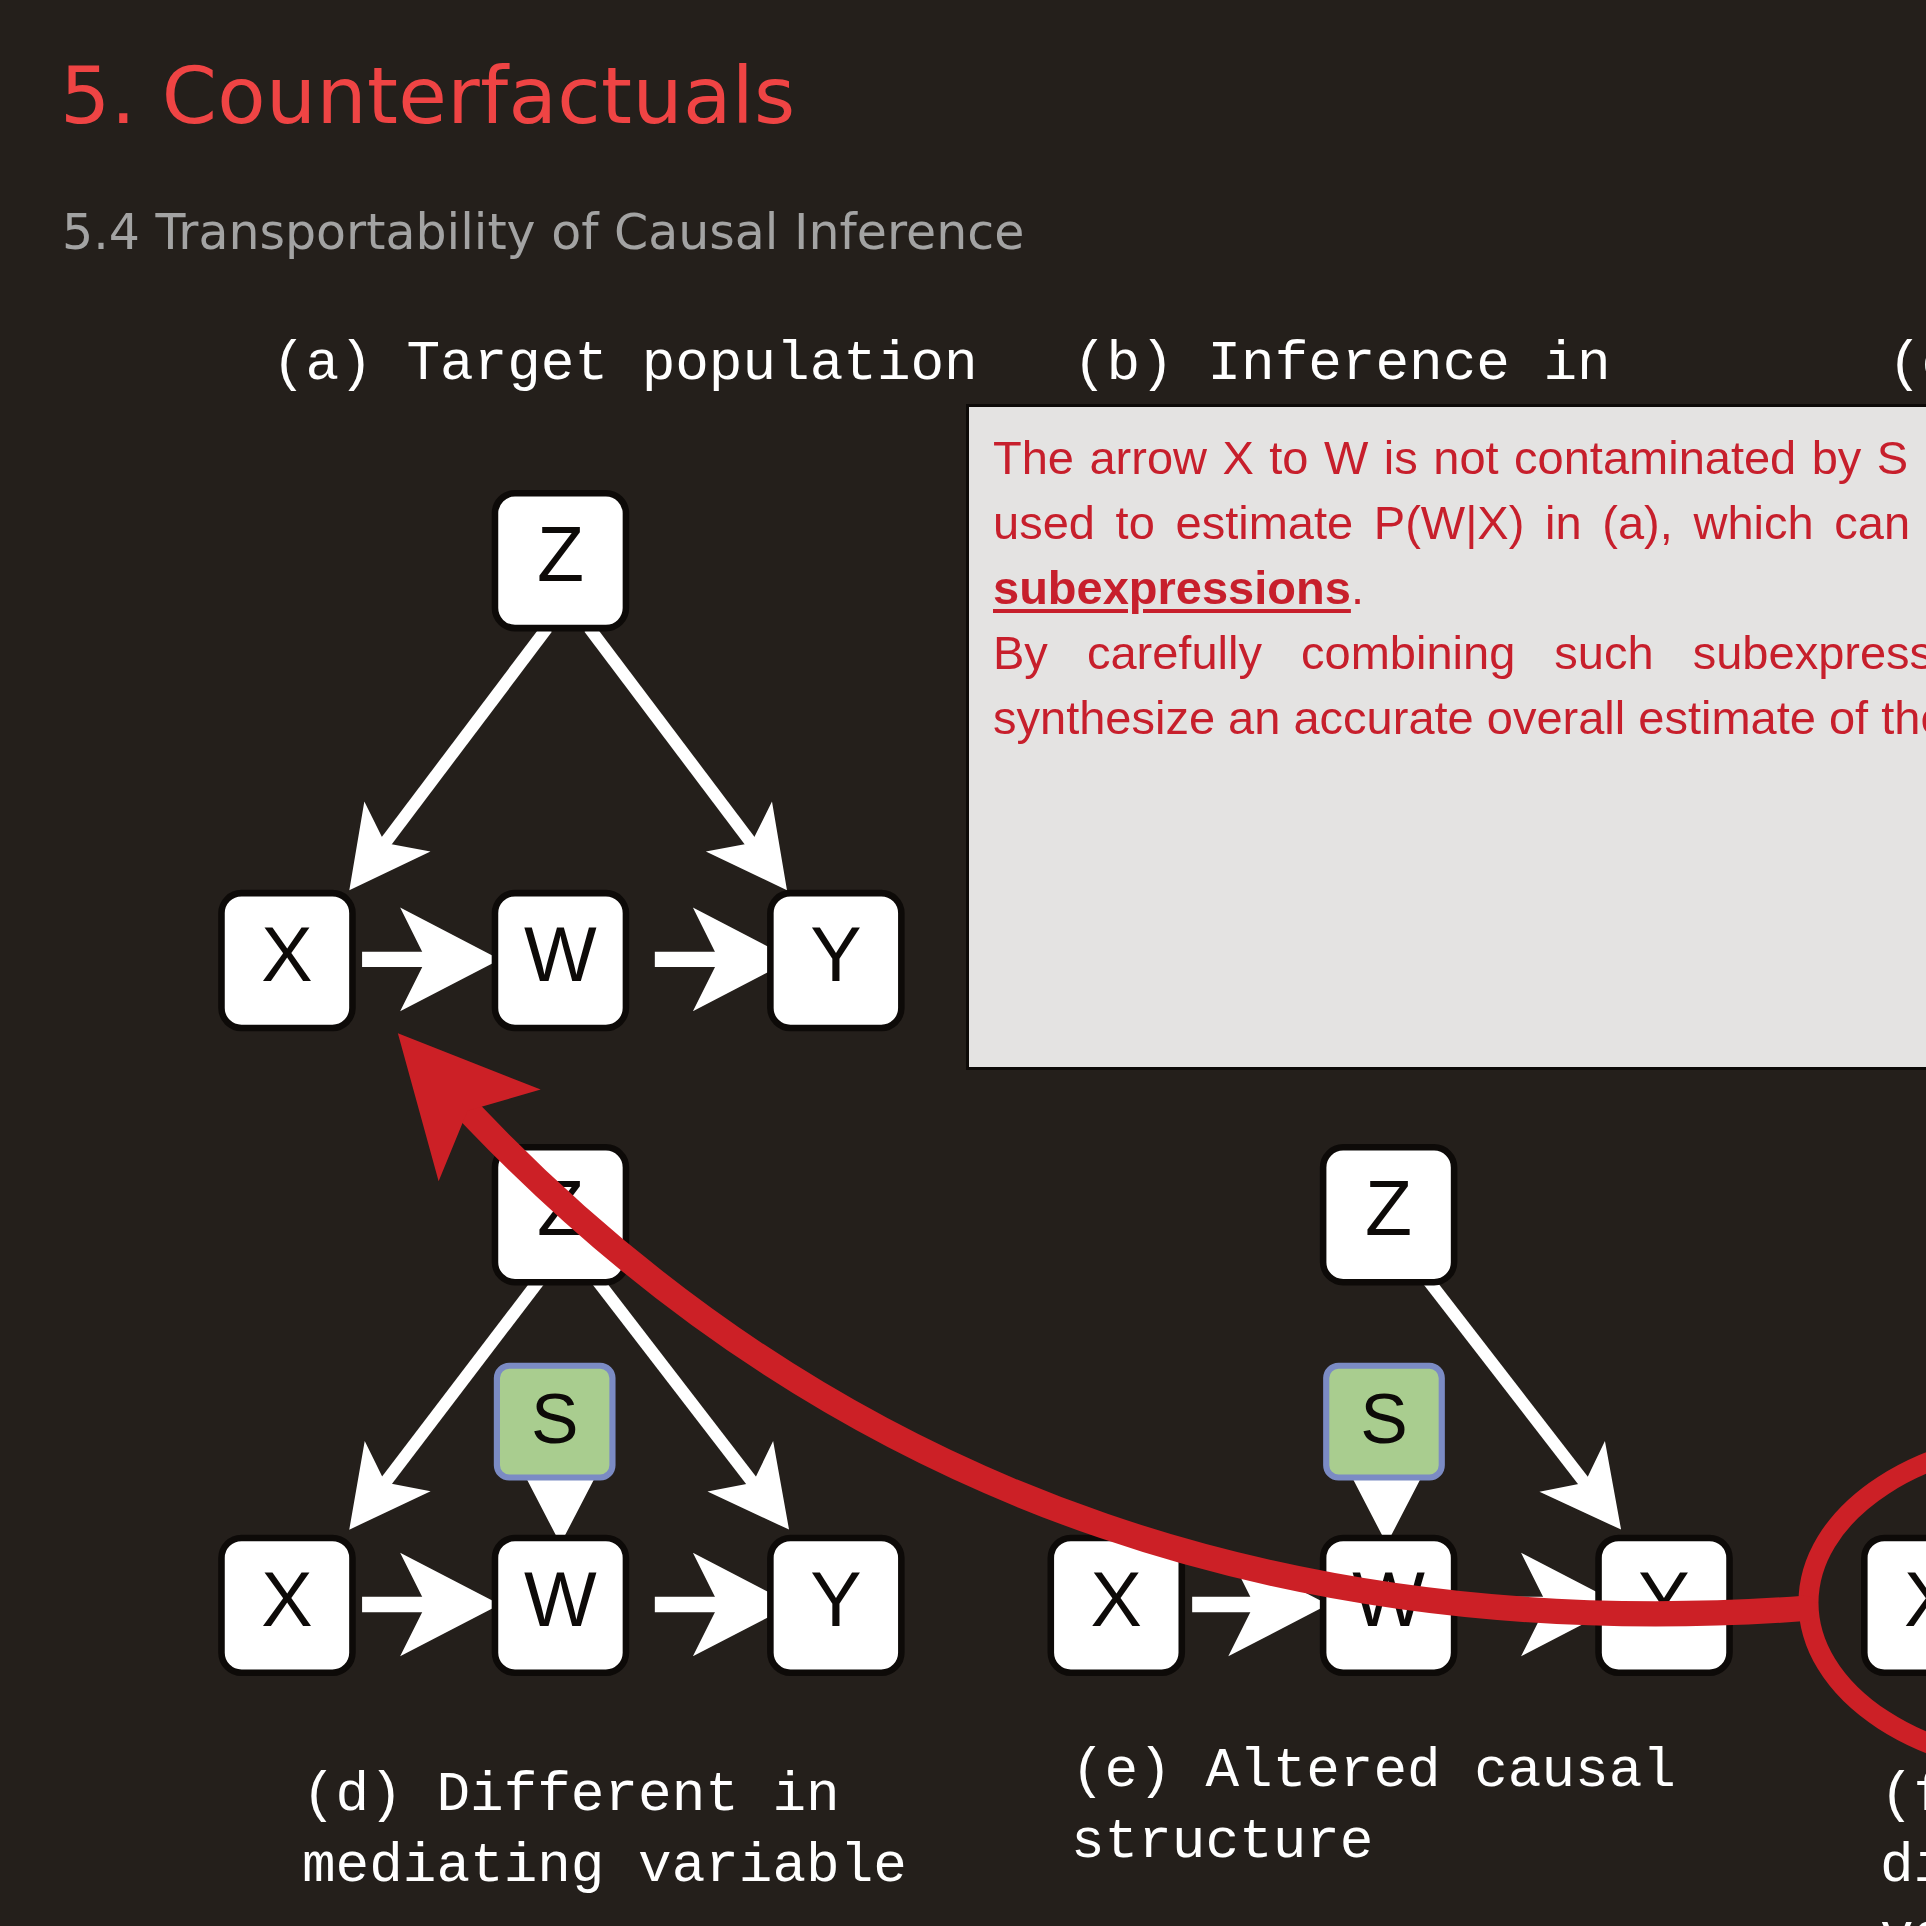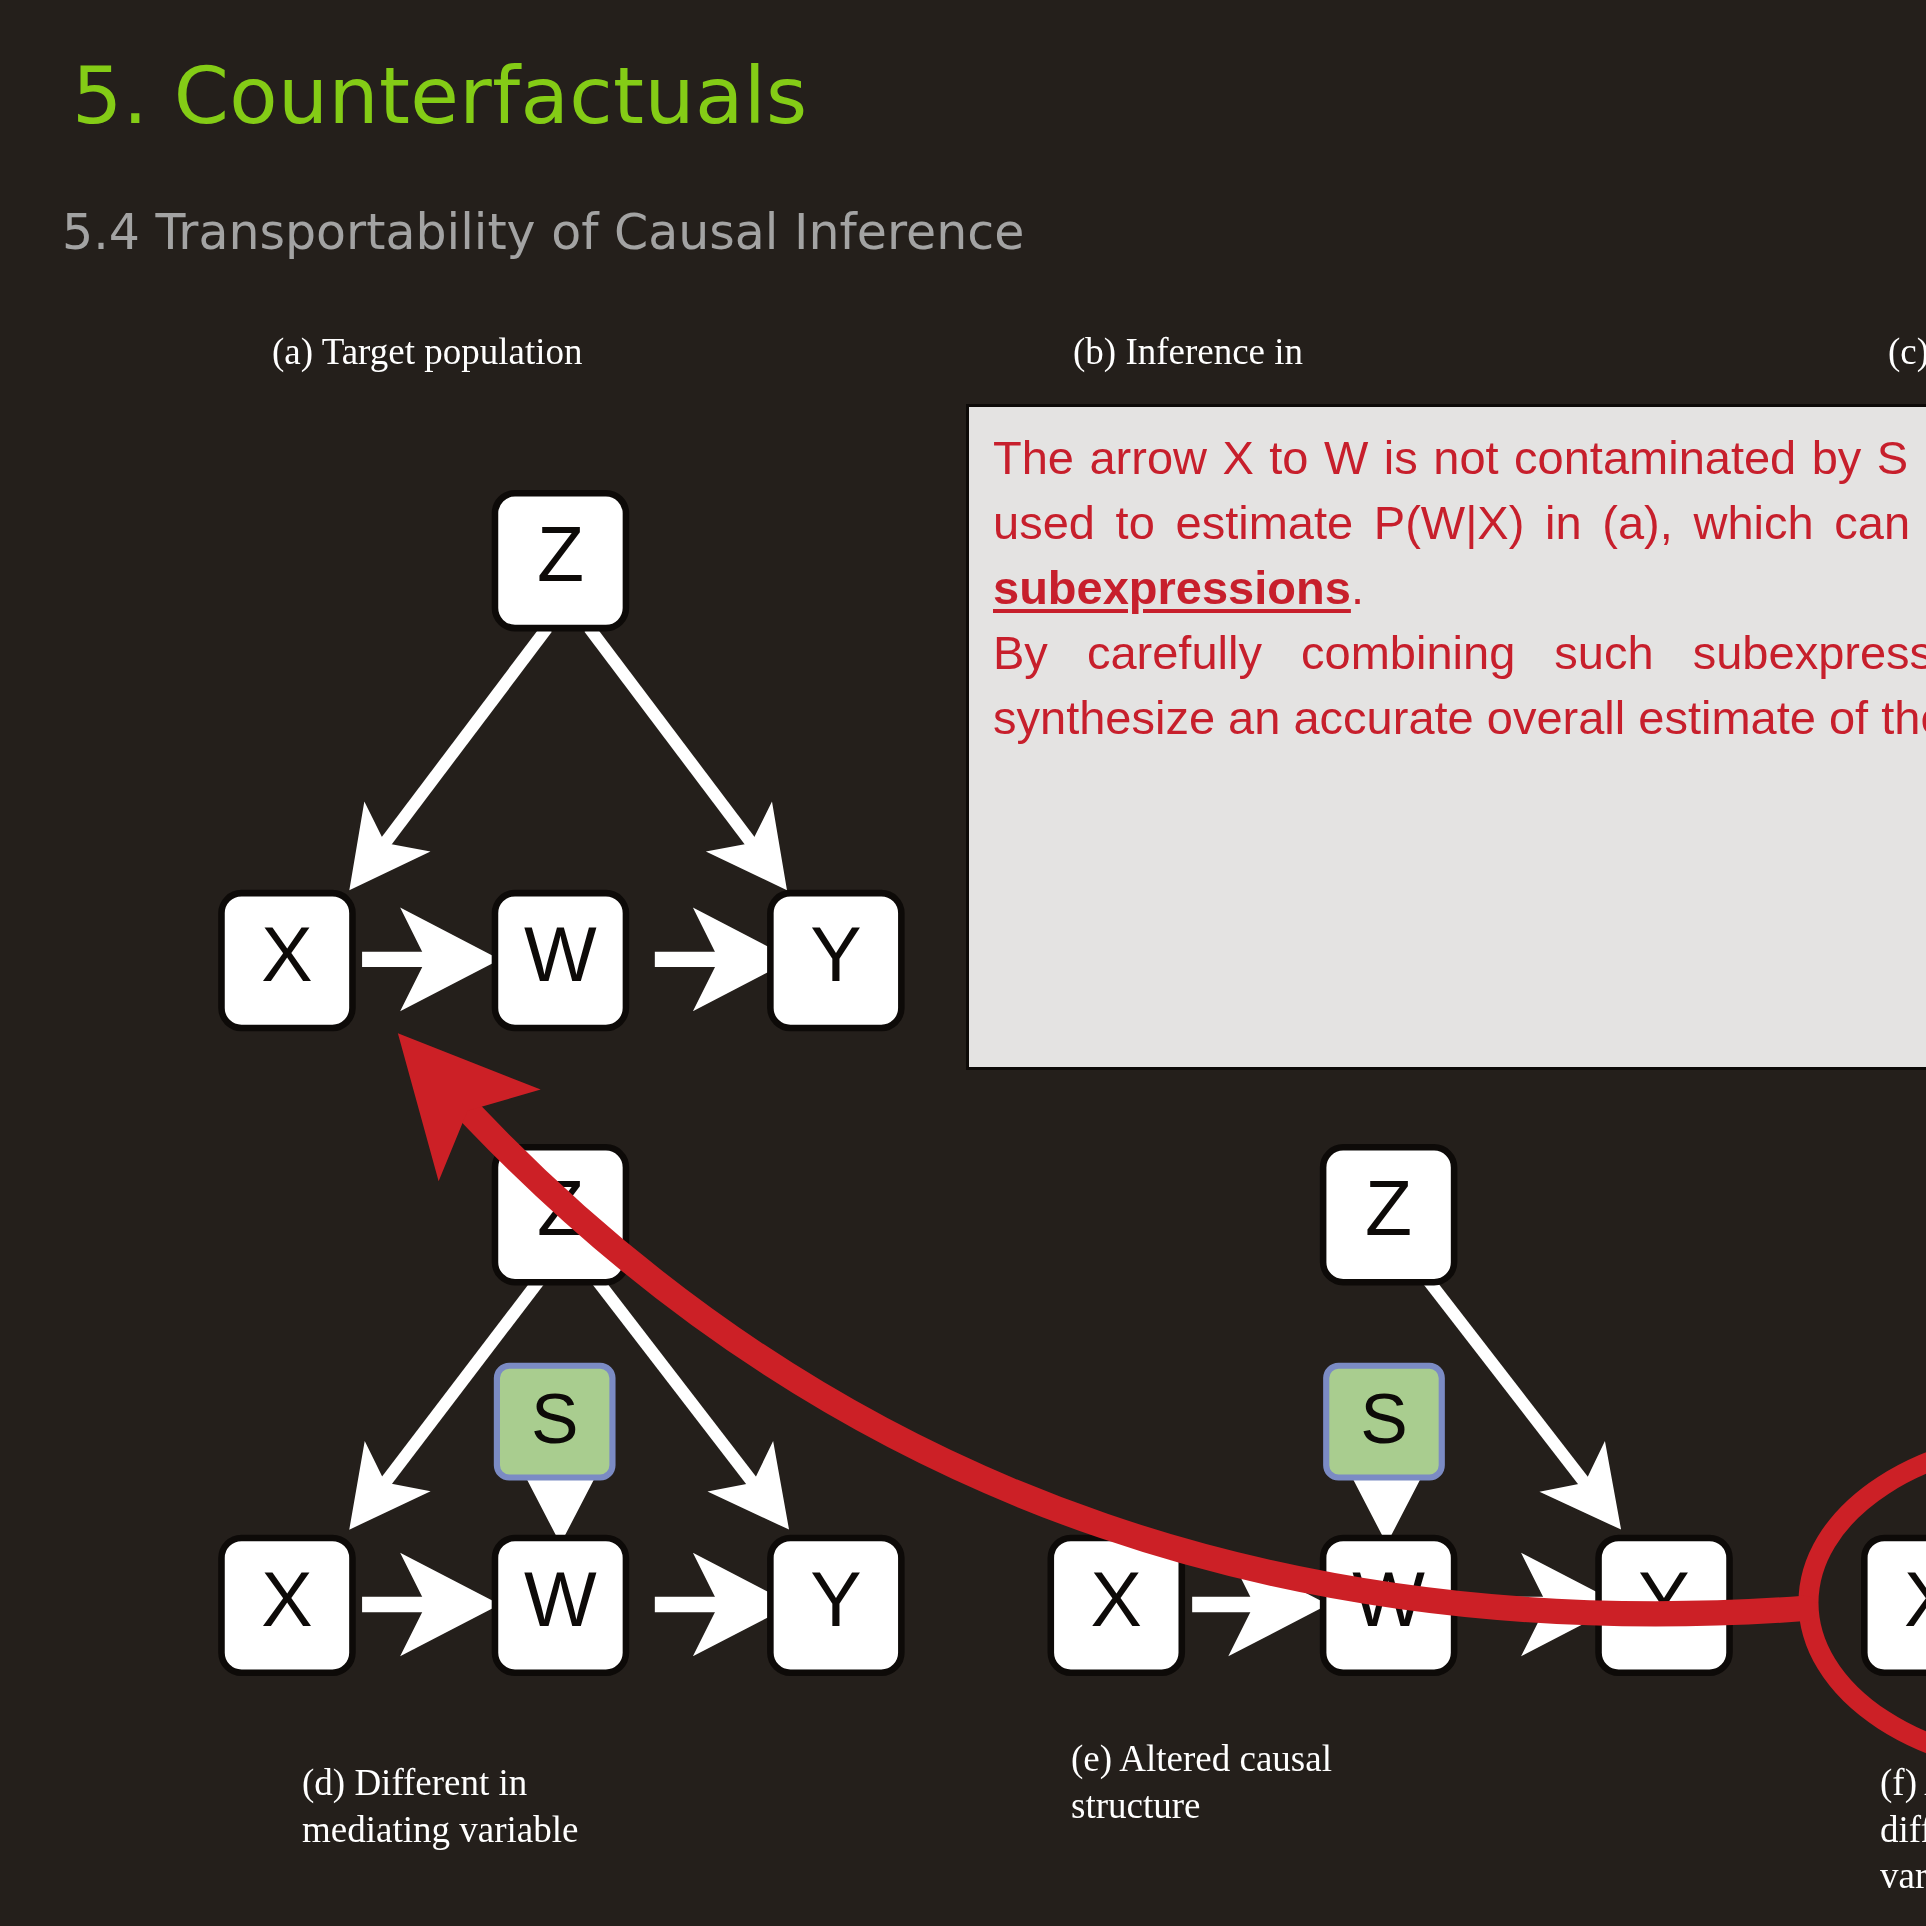--- a/index.html
+++ b/index.html
@@ -6,43 +6,43 @@
   html,body { background:#241f1b; }
   body {
     width:2778px; height:2084px;
     position:relative;
     font-family:"Liberation Sans", sans-serif;
     overflow:hidden;
   }
 
   
   #slide-title {
-    position:absolute; left:72px; top:50px;
+    position:absolute; left:60px; top:50px;
     font-family:"DejaVu Sans", sans-serif;
-    font-size:79px; color:#84cc16; font-weight:400;
+    font-size:79px; color:#ef4444; font-weight:400;
     letter-spacing:0.4px; white-space:nowrap;
   }
   #slide-subtitle {
     position:absolute; left:62px; top:204px;
     font-family:"DejaVu Sans", sans-serif;
     font-size:49px; color:#a3a3a3; font-weight:400;
     white-space:nowrap;
   }
 
   
   #diagram-layer {
     position:absolute; left:0; top:0; width:2778px; height:2084px;
     pointer-events:none;
   }
   #diagram-layer svg { position:absolute; left:0; top:0; width:2778px; height:2084px; }
 
   .panel-caption {
     position:absolute;
-    font-family:Liberation Serif, serif;
-    font-size:37px; color:#ffffff; line-height:1.26;
+    font-family:Liberation Mono, monospace;
+    font-size:56px; color:#ffffff; line-height:1.26;
     white-space:pre-line;
   }
 
   
   #callout-box {
     position:absolute;
     left:966px; top:404px; width:1614px; height:666px;
     background:#e4e3e2;
     border:3.5px solid #0d0a08;
     padding:17.7px 20px 11.6px 24px;

